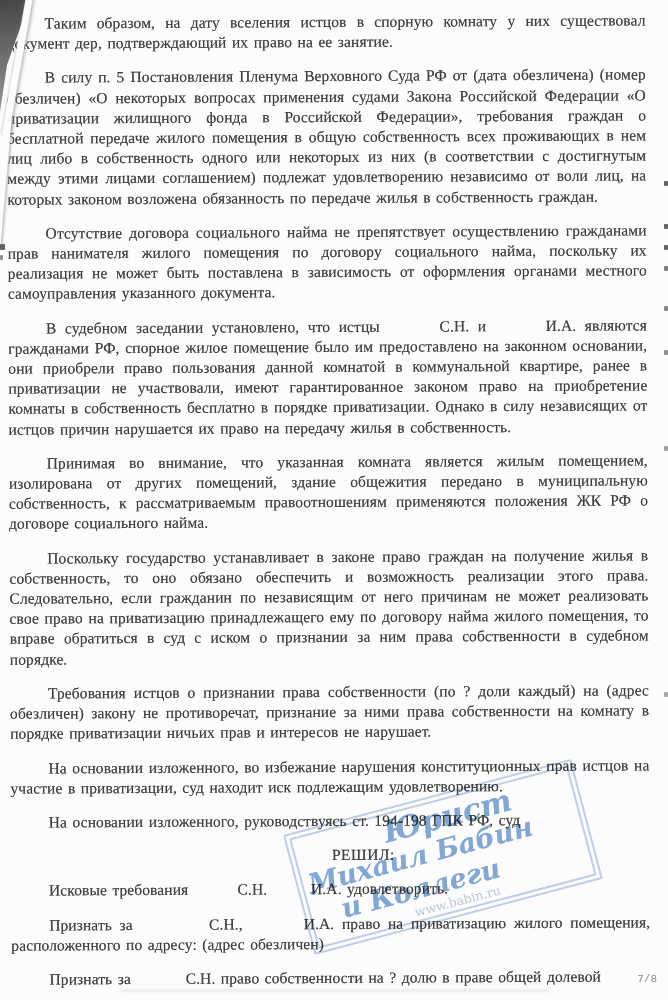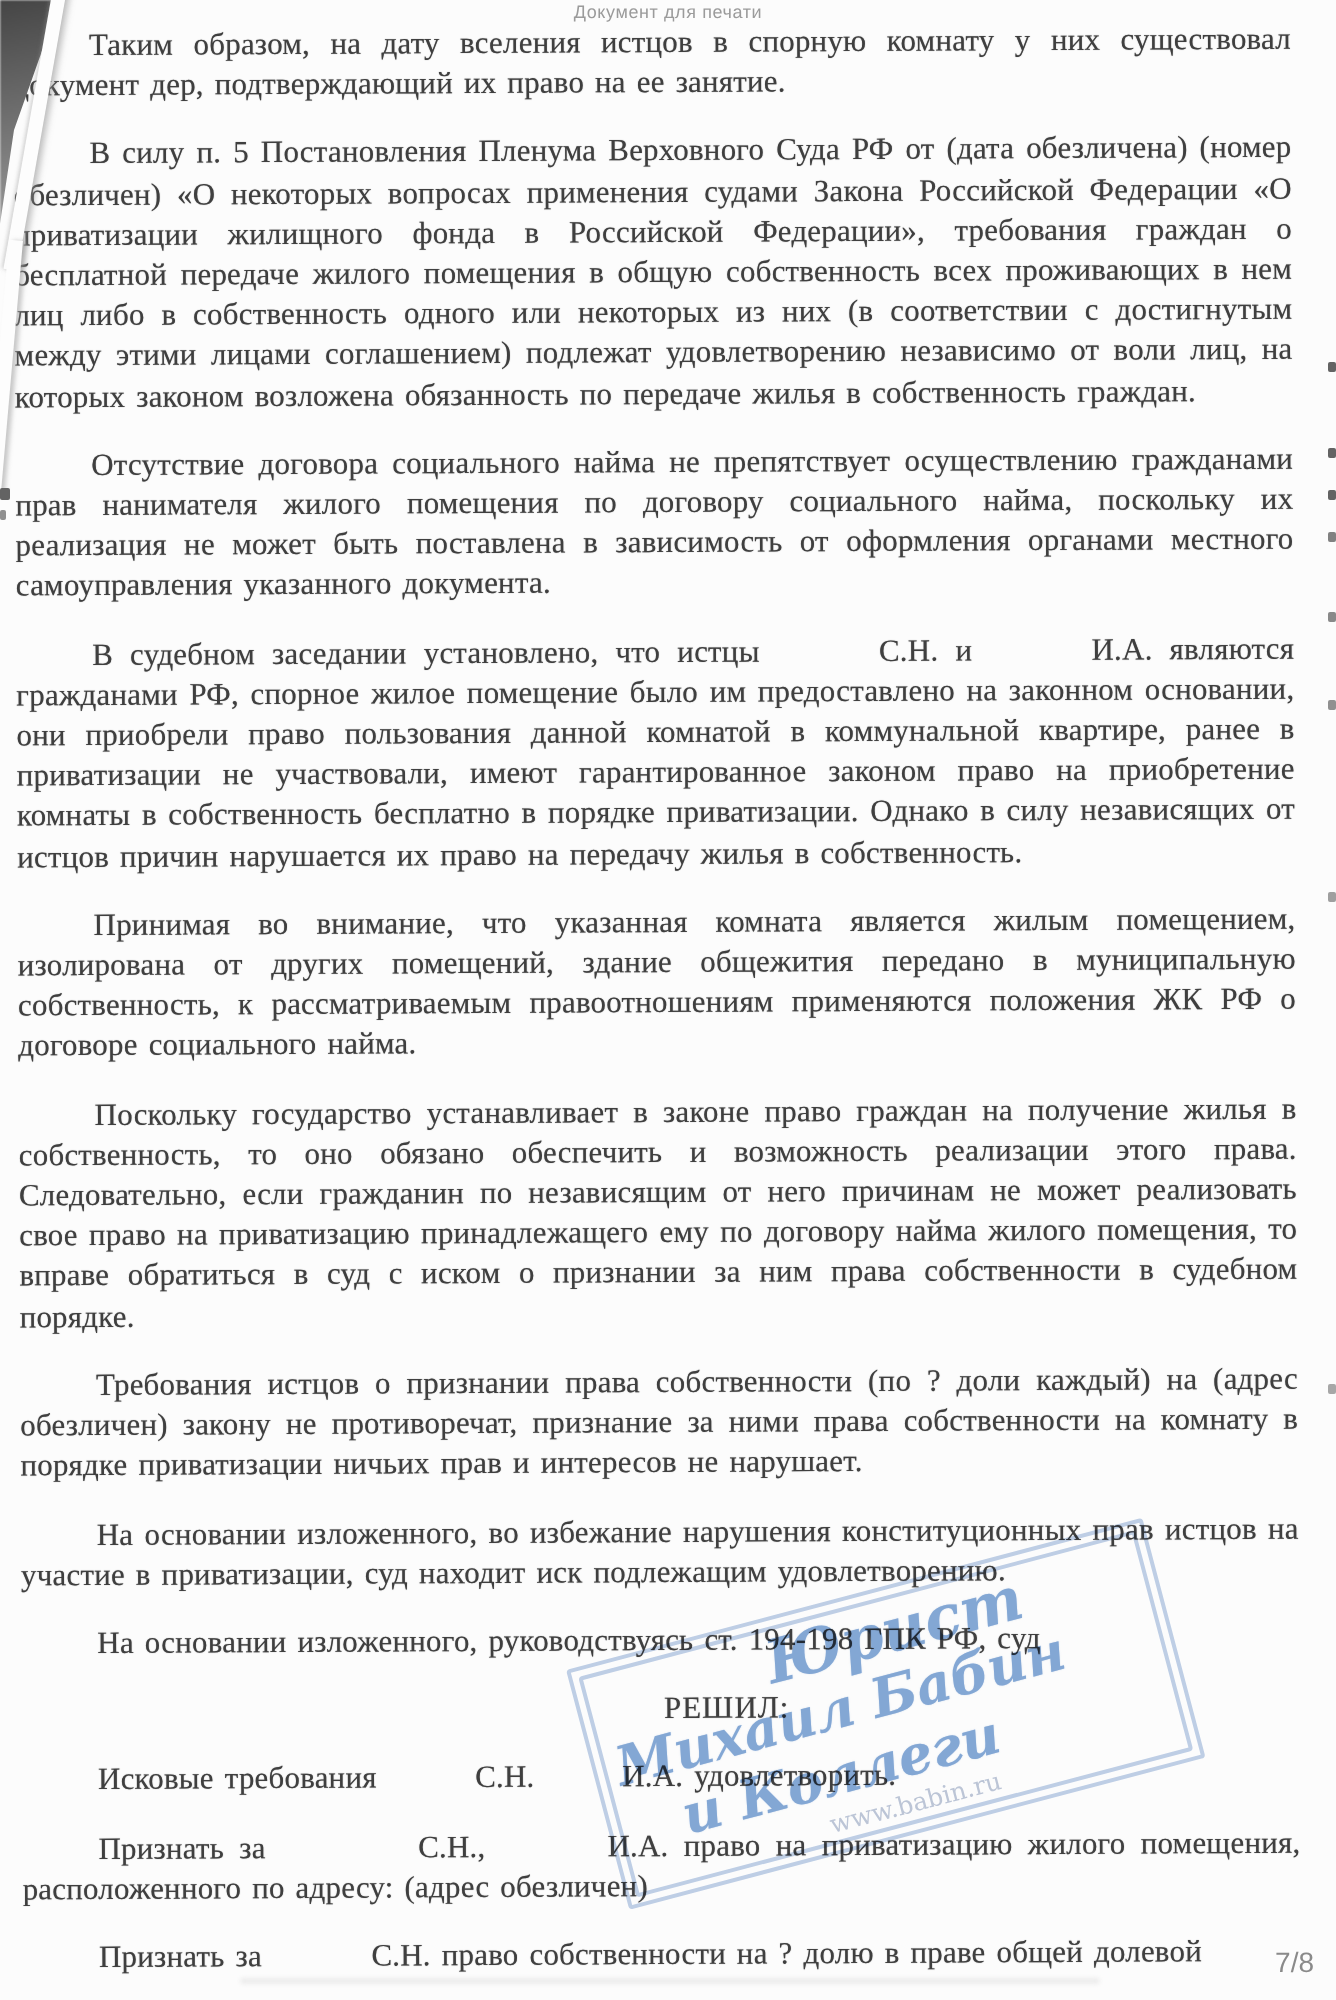--- a/index.html
+++ b/index.html
@@ -44,22 +44,22 @@
   .stamp .inner-border{position:absolute;inset:3px;border:2px solid #bccde6;border-radius:2px;}
   .stamp span{position:absolute;white-space:nowrap;text-shadow:0 0 .6px rgba(123,162,212,.6);}
   .stamp .s1{left:96px;top:4px;font-size:30px;}
   .stamp .s2{left:10px;top:37px;font-size:27px;}
   .stamp .s3{left:36px;top:69px;font-size:27px;}
   .stamp .s4{left:106px;top:99px;font-size:12.5px;color:#b9c3d6;font-style:normal;font-weight:normal;text-shadow:none;}
 
   
   .page-num{
     position:absolute;top:973px;right:11px;
-    font-family:Liberation Sans, sans-serif;
-    font-size:14px;color:#8a8a8a;
+    font-family:Liberation Mono, monospace;
+    font-size:11px;color:#8a8a8a;
   }
 
   
   .corner-dark{
     position:absolute;left:0;top:0;width:34px;height:112px;
     clip-path:polygon(0 0,30px 0,7px 58%,0 100%);
     background:linear-gradient(168deg,#454545 0%,#6b6b6b 45%,#9c9c9c 100%);
     filter:blur(.5px);
   }
   .crease1{
@@ -83,21 +83,20 @@
   .bottom-smear{
     position:absolute;left:120px;top:989px;width:430px;height:3px;
     background:#bdbdbd;opacity:.25;filter:blur(1px);border-radius:2px;
   }
 </style>
 </head>
 <body>
 
 <div class="page">
 
-  <div class="print-header">Документ для печати</div>
 
   <div class="doc">
     <p>Таким образом, на дату вселения истцов в спорную комнату у них существовал документ дер, подтверждающий их право на ее занятие.</p>
     <p>В силу п. 5 Постановления Пленума Верховного Суда РФ от (дата обезличена) (номер обезличен) «О некоторых вопросах применения судами Закона Российской Федерации «О приватизации жилищного фонда в Российской Федерации», требования граждан о бесплатной передаче жилого помещения в общую собственность всех проживающих в нем лиц либо в собственность одного или некоторых из них (в соответствии с достигнутым между этими лицами соглашением) подлежат удовлетворению независимо от воли лиц, на которых законом возложена обязанность по передаче жилья в собственность граждан.</p>
     <p>Отсутствие договора социального найма не препятствует осуществлению гражданами прав нанимателя жилого помещения по договору социального найма, поскольку их реализация не может быть поставлена в зависимость от оформления органами местного самоуправления указанного документа.</p>
     <p>В судебном заседании установлено, что истцы&nbsp;&nbsp;&nbsp;&nbsp;&nbsp;&nbsp;&nbsp;С.Н. и&nbsp;&nbsp;&nbsp;&nbsp;&nbsp;&nbsp;&nbsp;И.А. являются гражданами РФ, спорное жилое помещение было им предоставлено на законном основании, они приобрели право пользования данной комнатой в коммунальной квартире, ранее в приватизации не участвовали, имеют гарантированное законом право на приобретение комнаты в собственность бесплатно в порядке приватизации. Однако в силу независящих от истцов причин нарушается их право на передачу жилья в собственность.</p>
     <p>Принимая во внимание, что указанная комната является жилым помещением, изолирована от других помещений, здание общежития передано в муниципальную собственность, к рассматриваемым правоотношениям применяются положения ЖК РФ о договоре социального найма.</p>
     <p>Поскольку государство устанавливает в законе право граждан на получение жилья в собственность, то оно обязано обеспечить и возможность реализации этого права. Следовательно, если гражданин по независящим от него причинам не может реализовать свое право на приватизацию принадлежащего ему по договору найма жилого помещения, то вправе обратиться в суд с иском о признании за ним права собственности в судебном порядке.</p>
     <p>Требования истцов о признании права собственности (по ? доли каждый) на (адрес обезличен) закону не противоречат, признание за ними права собственности на комнату в порядке приватизации ничьих прав и интересов не нарушает.</p>
     <p>На основании изложенного, во избежание нарушения конституционных прав истцов на участие в приватизации, суд находит иск подлежащим удовлетворению.</p>

